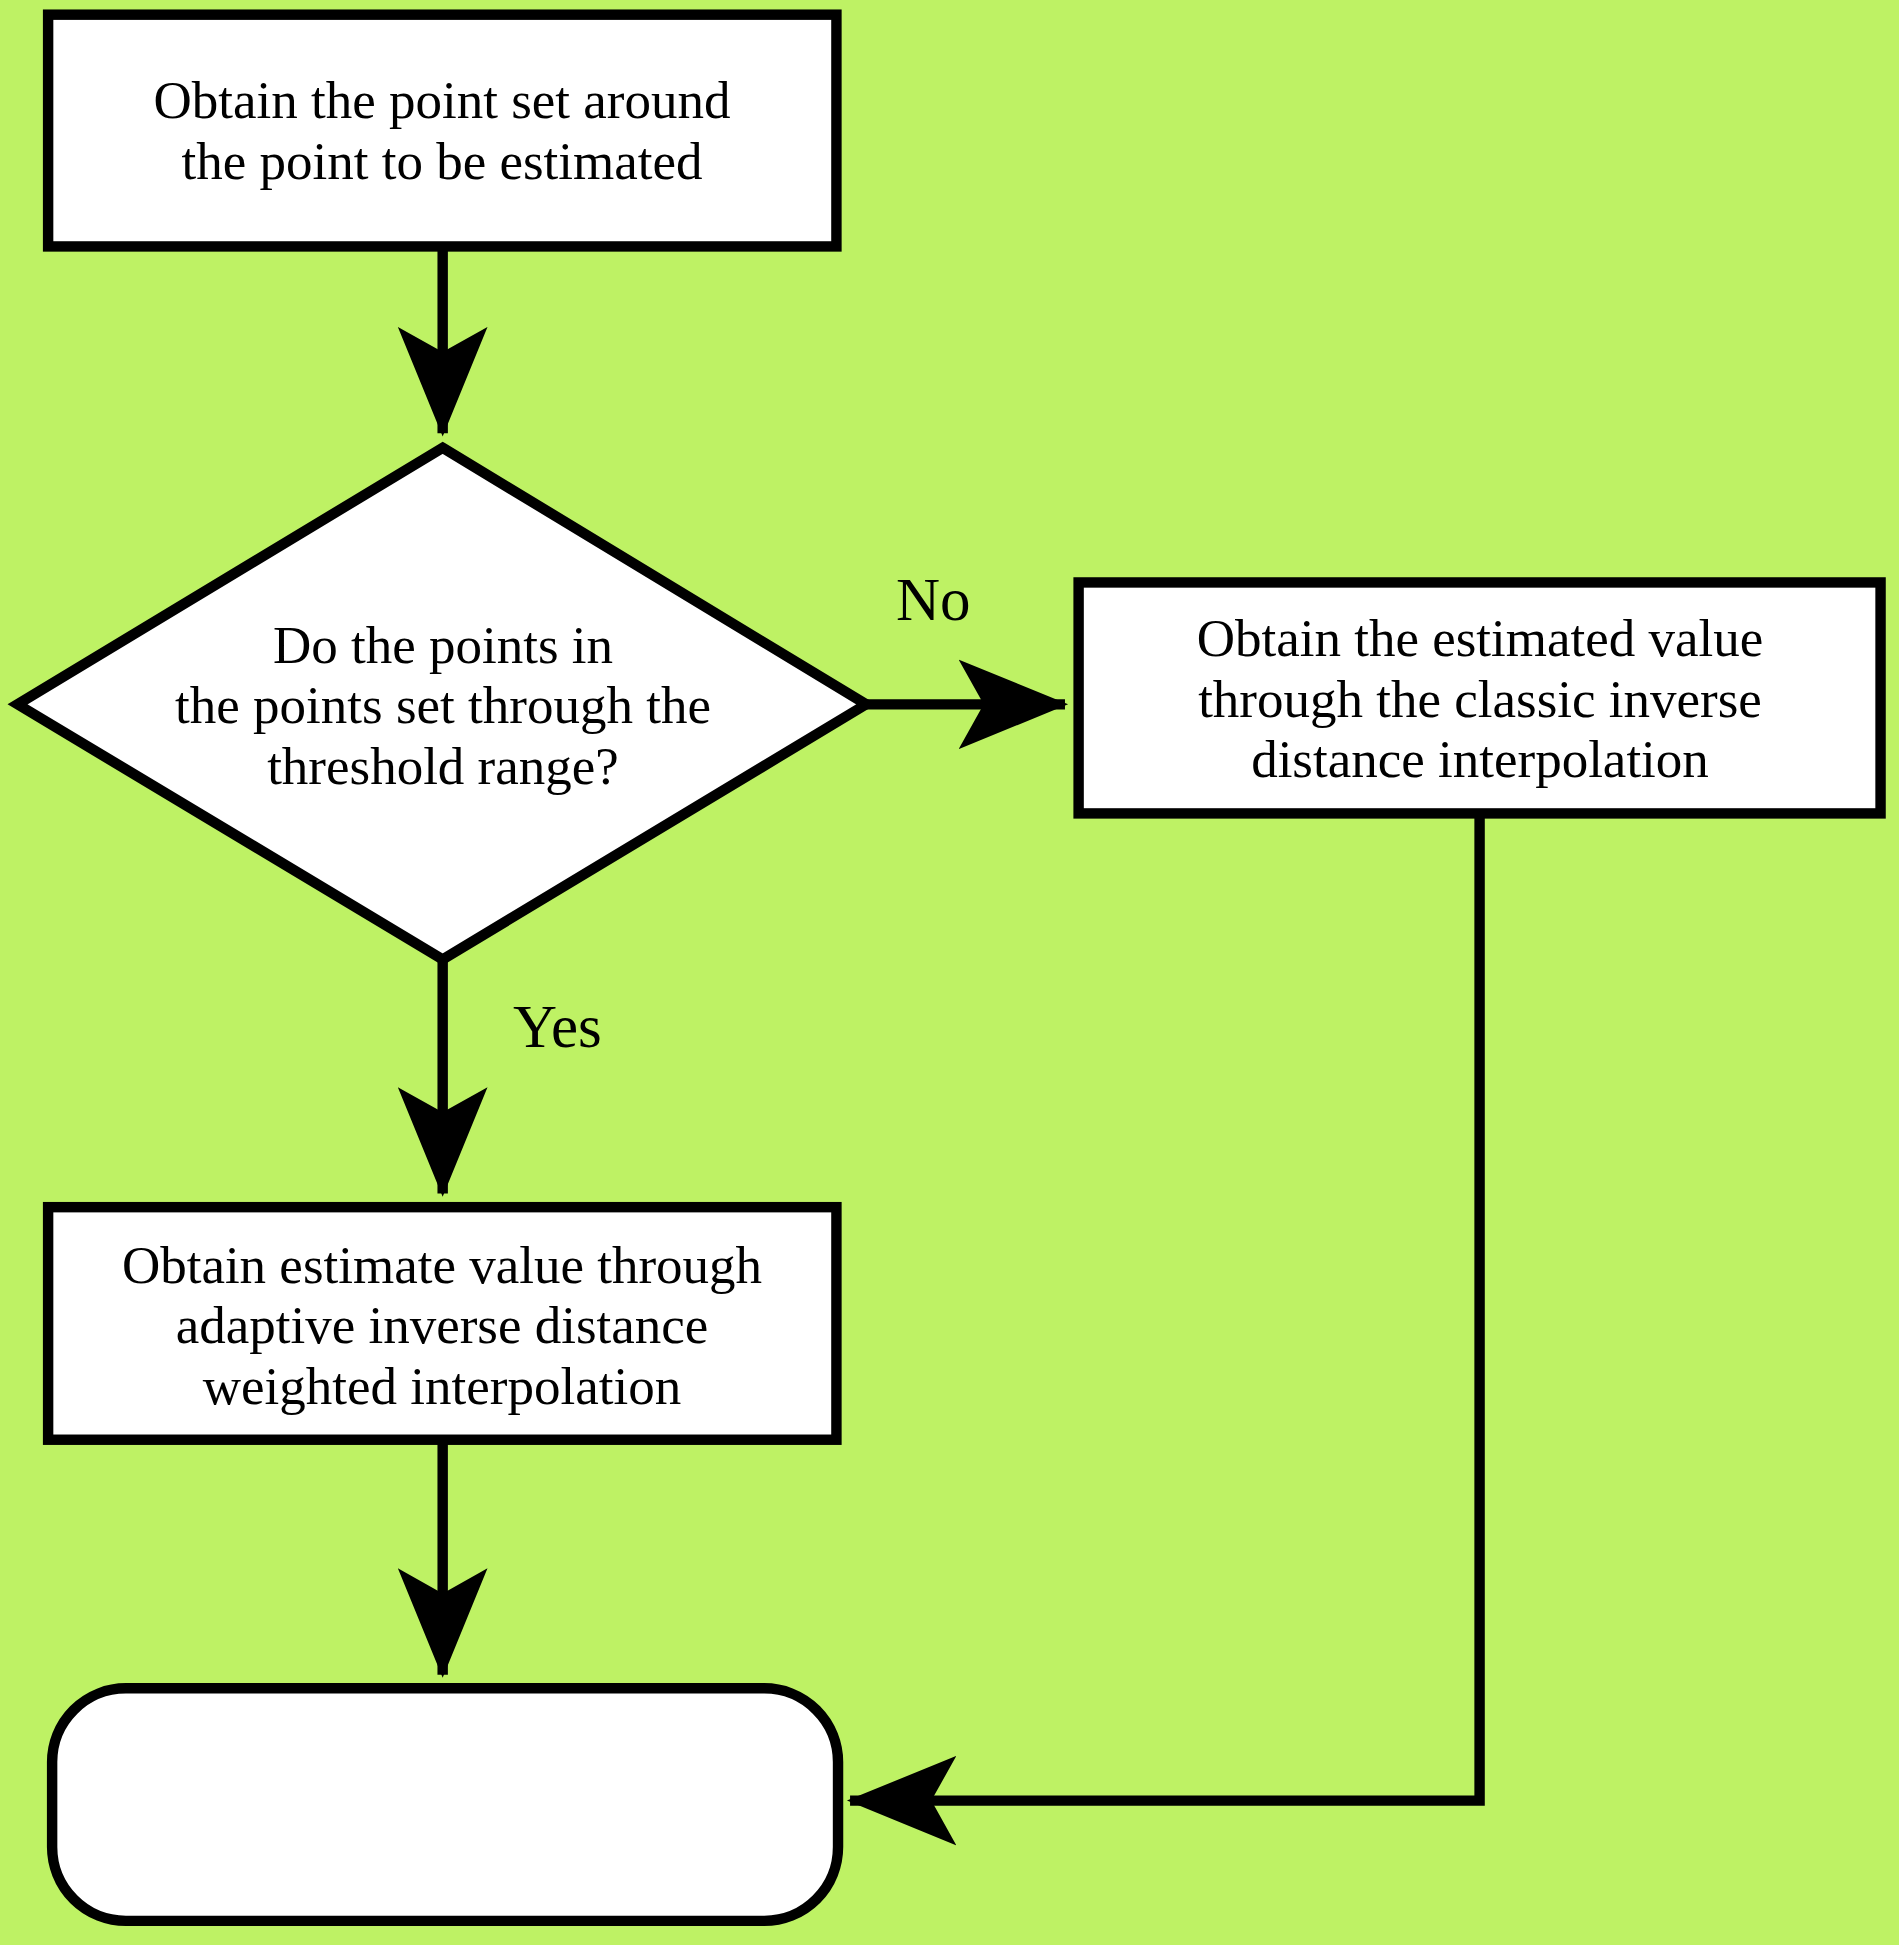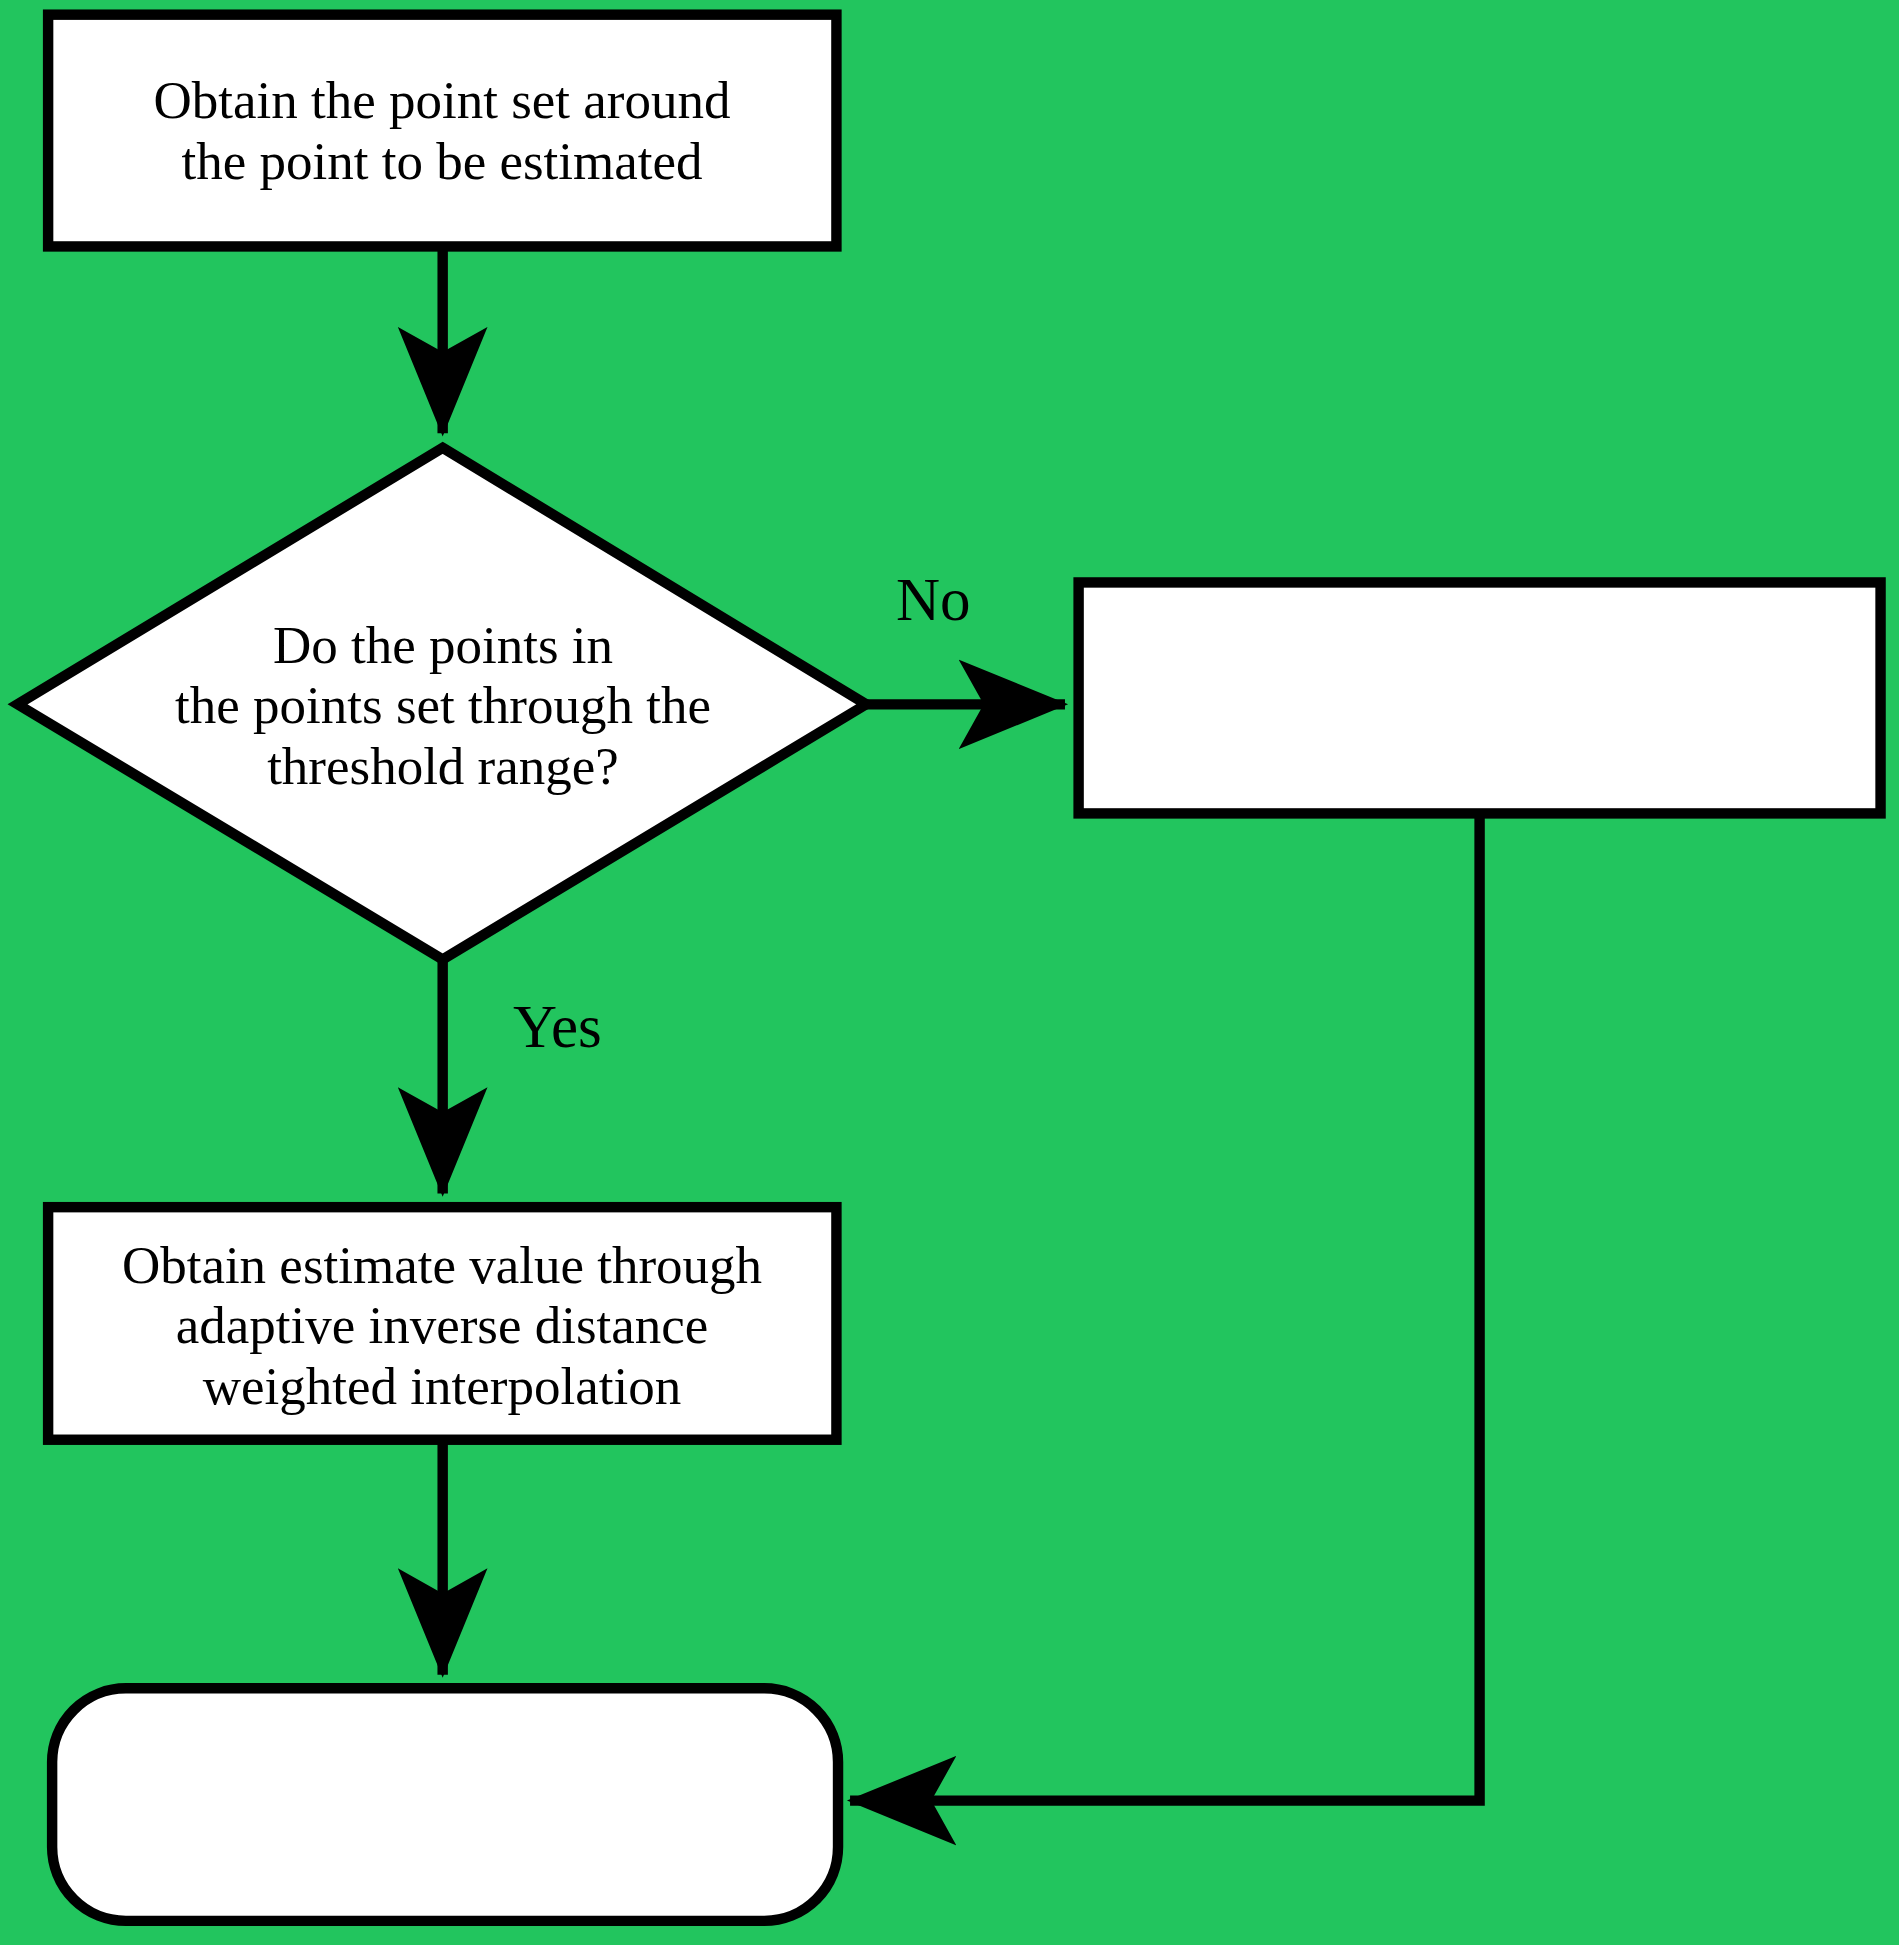--- a/index.html
+++ b/index.html
@@ -4,21 +4,21 @@
 <style>
   html, body {
     margin: 0;
     padding: 0;
     background: #ffffff;
   }
   #canvas {
     position: relative;
     width: 1899px;
     height: 1946px;
-    background: #22c55e;
+    background: #bef264;
     overflow: hidden;
     font-family: "Liberation Serif", "DejaVu Serif", serif;
   }
   svg.flow {
     position: absolute;
     left: 0;
     top: 0;
     width: 1899px;
     height: 1946px;
   }
@@ -86,20 +86,23 @@
     <path d="M 1845 1014 L 1845 2245 L 1060 2245" fill="none" stroke="#000000" stroke-width="13" marker-end="url(#arrowhead)"></path>
   </svg>
 
   <div id="t-start" class="node-text">Obtain the point set around
 the point to be estimated</div>
 
   <div id="t-decision" class="node-text">Do the points in
 the points set through the
 threshold range?</div>
 
+  <div id="t-classic" class="node-text">Obtain the estimated value
+through the classic inverse
+distance interpolation</div>
 
   <div id="t-adaptive" class="node-text">Obtain estimate value through
 adaptive inverse distance
 weighted interpolation</div>
 
 
   <div id="lbl-no" class="edge-label">No</div>
 
   <div id="lbl-yes" class="edge-label">Yes</div>
 

